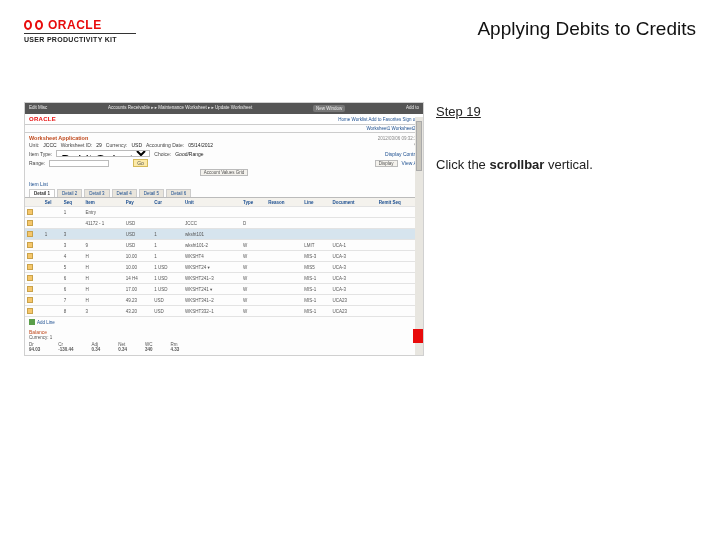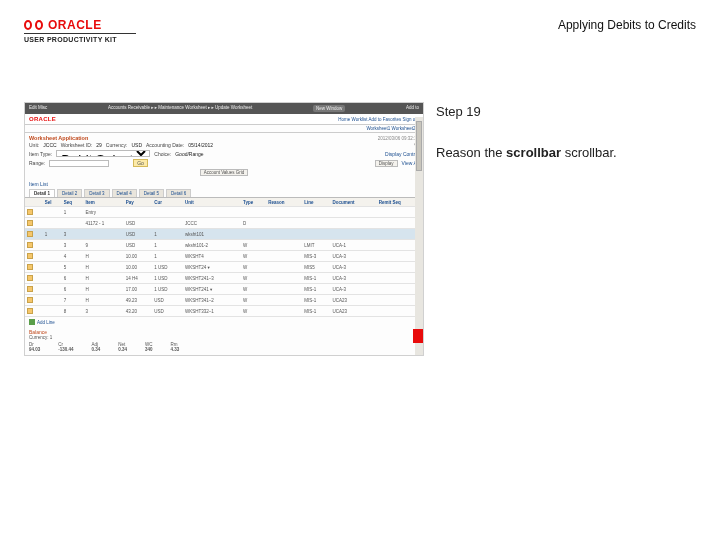--- a/index.html
+++ b/index.html
@@ -4,25 +4,25 @@
 <style>
   * { box-sizing: border-box; margin: 0; padding: 0; }
   body { width: 720px; height: 540px; font-family: Arial, sans-serif; background: #fff; position: relative; }
   .header { position: absolute; top: 18px; left: 24px; right: 24px; display: flex; justify-content: space-between; align-items: flex-start; }
   .logo-block { display: flex; flex-direction: column; }
   .logo { display: flex; align-items: center; gap: 3px; }
   .o-dot { width: 8px; height: 10px; border: 2px solid #e80b0b; border-radius: 50%; }
   .logo-text { font-size: 12px; font-weight: bold; color: #e80b0b; letter-spacing: 0.5px; margin-left: 2px; }
   .upk { font-size: 7px; letter-spacing: 0.3px; margin-top: 2px; font-weight: bold; color: #222; }
   .logo-rule { width: 112px; height: 1px; background: #333; margin-top: 1px; }
-  .page-title { font-size: 12px; color: #111; }
+  .page-title { font-size: 19px; color: #111; }
   .main-area { position: absolute; top: 102px; left: 24px; right: 24px; display: flex; gap: 12px; }
   .screenshot { width: 400px; height: 254px; border: 1px solid #d0d0d0; background: #fdfdfd; position: relative; overflow: hidden; font-size: 5px; color: #555; }
   .side-panel { flex: 1; font-size: 13px; color: #222; line-height: 1.6; }
-  .side-panel .step { margin-bottom: 20px; }
+  .side-panel .step { margin-bottom: 32px; text-decoration: underline; }
 
   
   .ss-top { background: #555; color: #eee; display: flex; justify-content: space-between; padding: 2px 4px; font-size: 4.5px; }
   .ss-top .nav { background: #777; padding: 1px 3px; border-radius: 2px; }
   .ss-oracle { background: #fff; padding: 2px 4px; display: flex; justify-content: space-between; align-items: center; border-bottom: 1px solid #ccc; }
   .ss-oracle .brand { color: #e80b0b; font-weight: bold; font-size: 6px; letter-spacing: 0.3px; }
   .ss-oracle .links { color: #1a4d8f; font-size: 4.5px; }
   .ss-tabs-right { text-align: right; font-size: 4.5px; color: #1a4d8f; padding: 1px 4px; border-bottom: 1px solid #ccc; }
   .ss-section { padding: 2px 4px; }
   .ss-h { color: #c04a1e; font-size: 5.5px; font-weight: bold; display:flex; justify-content:space-between; align-items:center; }
@@ -325,16 +325,16 @@
 
     <div class="ss-scroll">
       <div class="ss-thumb"></div>
     </div>
     <div class="ss-highlight"></div>
   </div>
 
   <div class="side-panel">
     <div class="step">Step 19</div>
     <div>
-      <span>Reason the </span><b>scrollbar</b><span> scrollbar.</span>
+      <span>Click the </span><b>scrollbar</b><span> vertical.</span>
     </div>
   </div>
 </div>
 
 </body></html>

